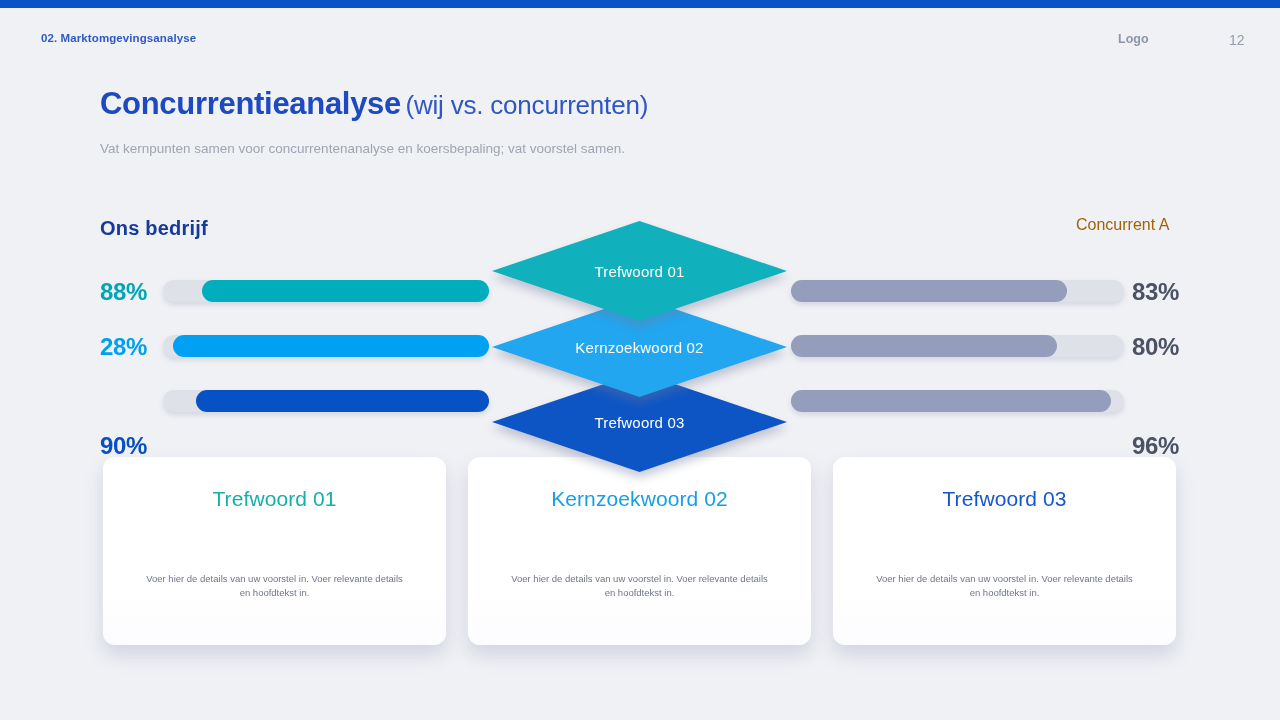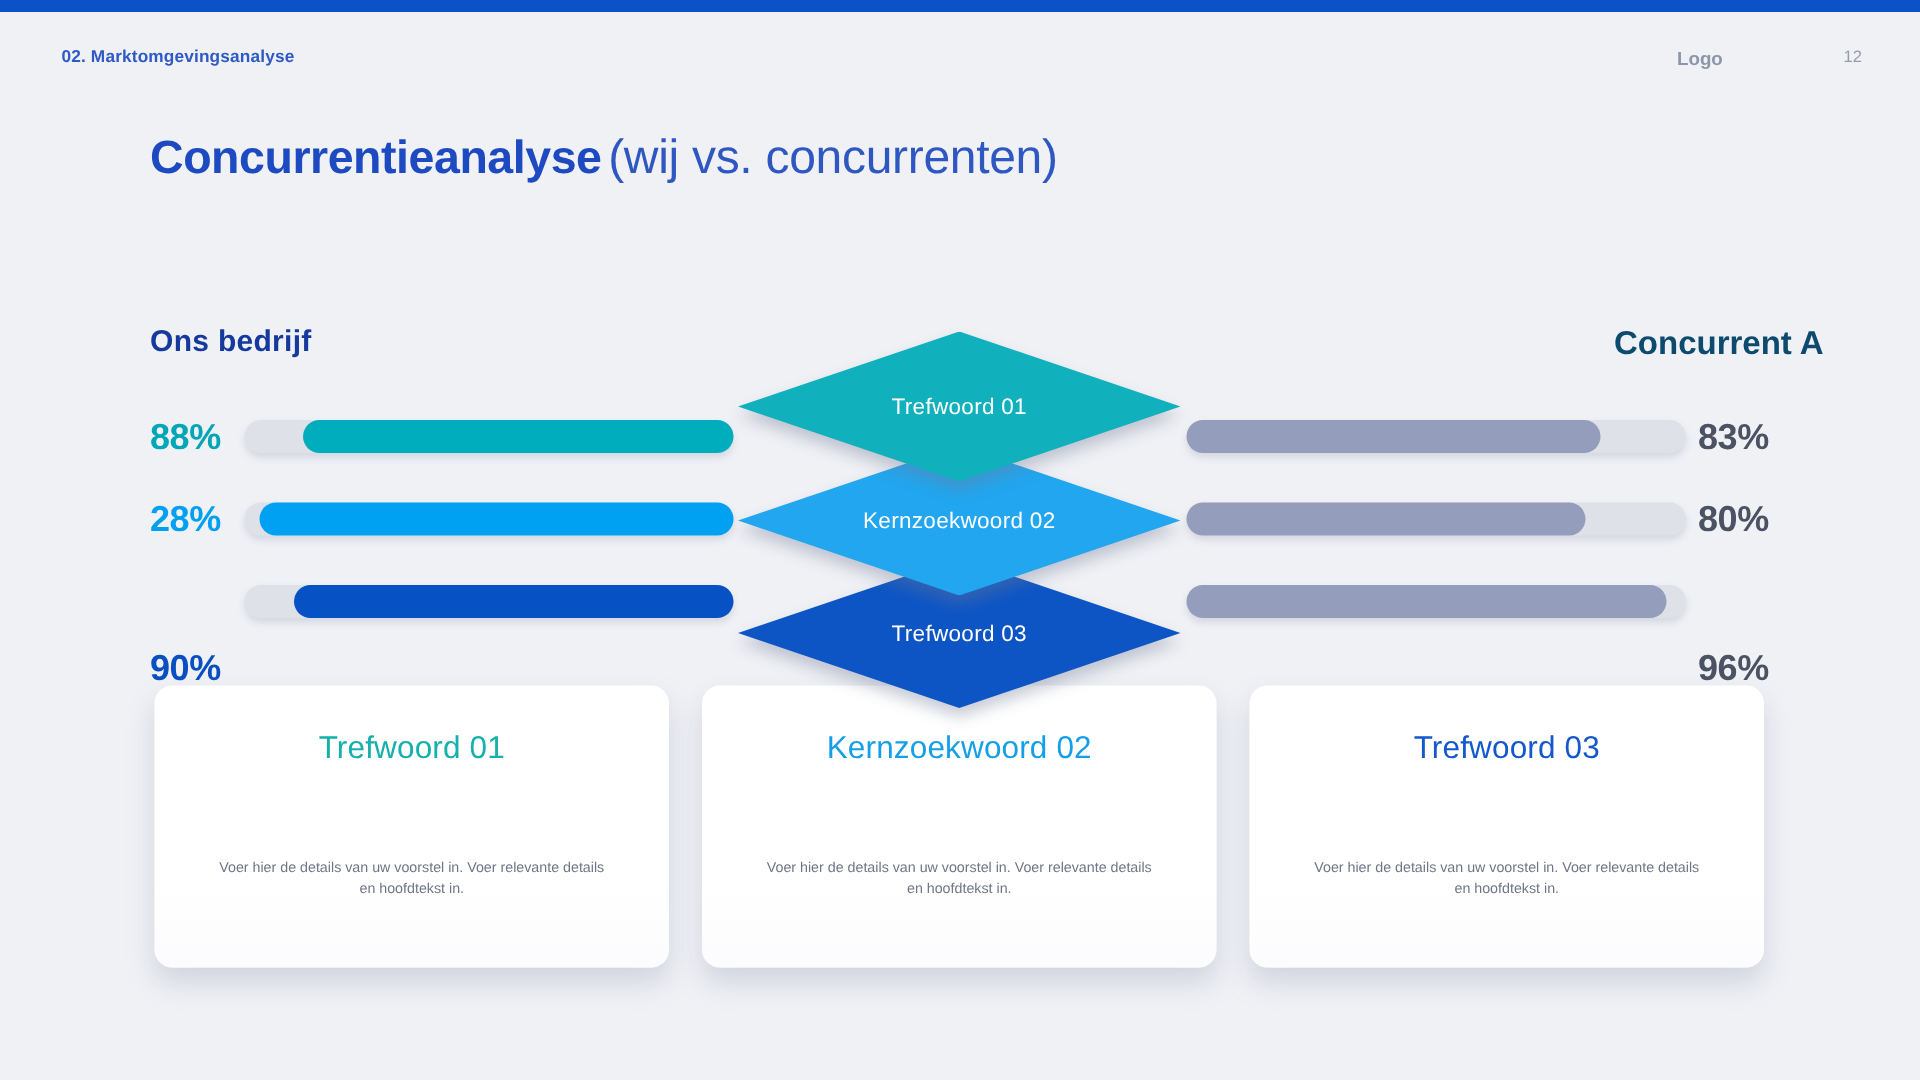--- a/index.html
+++ b/index.html
@@ -4,29 +4,29 @@
 <style>
   * { margin:0; padding:0; box-sizing:border-box; }
   html,body { width:1280px; height:720px; }
   body { font-family:"Liberation Sans", sans-serif; background:#eef0f4; overflow:hidden; }
   .slide { position:relative; width:1280px; height:720px; background:#f0f1f5; }
 
   .top-bar { position:absolute; left:0; top:0; width:1280px; height:8px; }
 
   .section-label { position:absolute; left:41px; top:32px; font-size:11.5px; font-weight:700; letter-spacing:.1px; color:#2e5ac6; }
   .logo-text { position:absolute; left:1118px; top:32px; font-size:12.5px; font-weight:700; color:#8d95aa;text-align:right; }
-  .page-number { position:absolute; left:1229px; top:32px; font-size:11px; font-weight:400; color:#939baf; }
+  .page-number { position:absolute; left:1229px; top:32px; font-size:14px; font-weight:400; color:#939baf; }
 
   .title-line { position:absolute; left:100px; top:86px; white-space:nowrap; }
   .title-main { font-size:31px; font-weight:700; color:#1d4ac0; letter-spacing:-0.3px; }
-  .title-suffix { font-size:32px; font-weight:400; color:#2f57c2; letter-spacing:-0.2px; }
+  .title-suffix { font-size:26px; font-weight:400; color:#2f57c2; letter-spacing:-0.2px; }
   .subtitle { position:absolute; left:100px; top:141px; font-size:13.5px; color:#9fa5b1; }
 
   .our-heading { position:absolute; left:100px; top:217px; font-size:20px; font-weight:700; color:#16399e; letter-spacing:.2px; }
-  .competitor-heading { position:absolute; left:1076px; top:216px; font-size:22px; font-weight:700; color:#0c4a6e; }
+  .competitor-heading { position:absolute; left:1076px; top:216px; font-size:16px; font-weight:400; color:#a16207; }
 
   .track { position:absolute; height:22px; border-radius:11px; background:#dfe1e9; box-shadow:0 3px 5px rgba(140,150,175,.28); }
   .fill { position:absolute; top:0; height:22px; border-radius:11px; }
   .fill.from-right { right:0; }
   .fill.from-left { left:0; }
   .ltrack { left:163px; width:326px; }
   .rtrack { left:791px; width:333px; }
   .r0 { top:280px; } .r1 { top:335px; } .r2 { top:390px; }
 
   .pct { position:absolute; font-size:24px; font-weight:700; line-height:30px; letter-spacing:-0.3px; }
@@ -52,20 +52,21 @@
   <div class="top-bar" style="background: rgb(11, 81, 199);"></div>
 
   <div class="section-label">02. Marktomgevingsanalyse</div>
   <div class="logo-text">Logo</div>
   <div class="page-number">12</div>
 
   <div class="title-line">
     <span class="title-main">Concurrentieanalyse</span>
     <span class="title-suffix">(wij vs. concurrenten)</span>
   </div>
+  <div class="subtitle">Vat kernpunten samen voor concurrentenanalyse en koersbepaling; vat voorstel samen.</div>
 
   <div class="our-heading">Ons bedrijf</div>
   <div class="competitor-heading">Concurrent A</div>
 
   <div class="pct lpct p0" style="color: rgb(0, 166, 182);">88%</div>
   <div class="track ltrack r0">
     <div class="fill from-right" style="background: rgb(0, 173, 188); width: 88%;"></div>
   </div>
   <div class="track rtrack r0">
     <div class="fill from-left" style="background: rgb(148, 157, 187); width: 83%;"></div>

